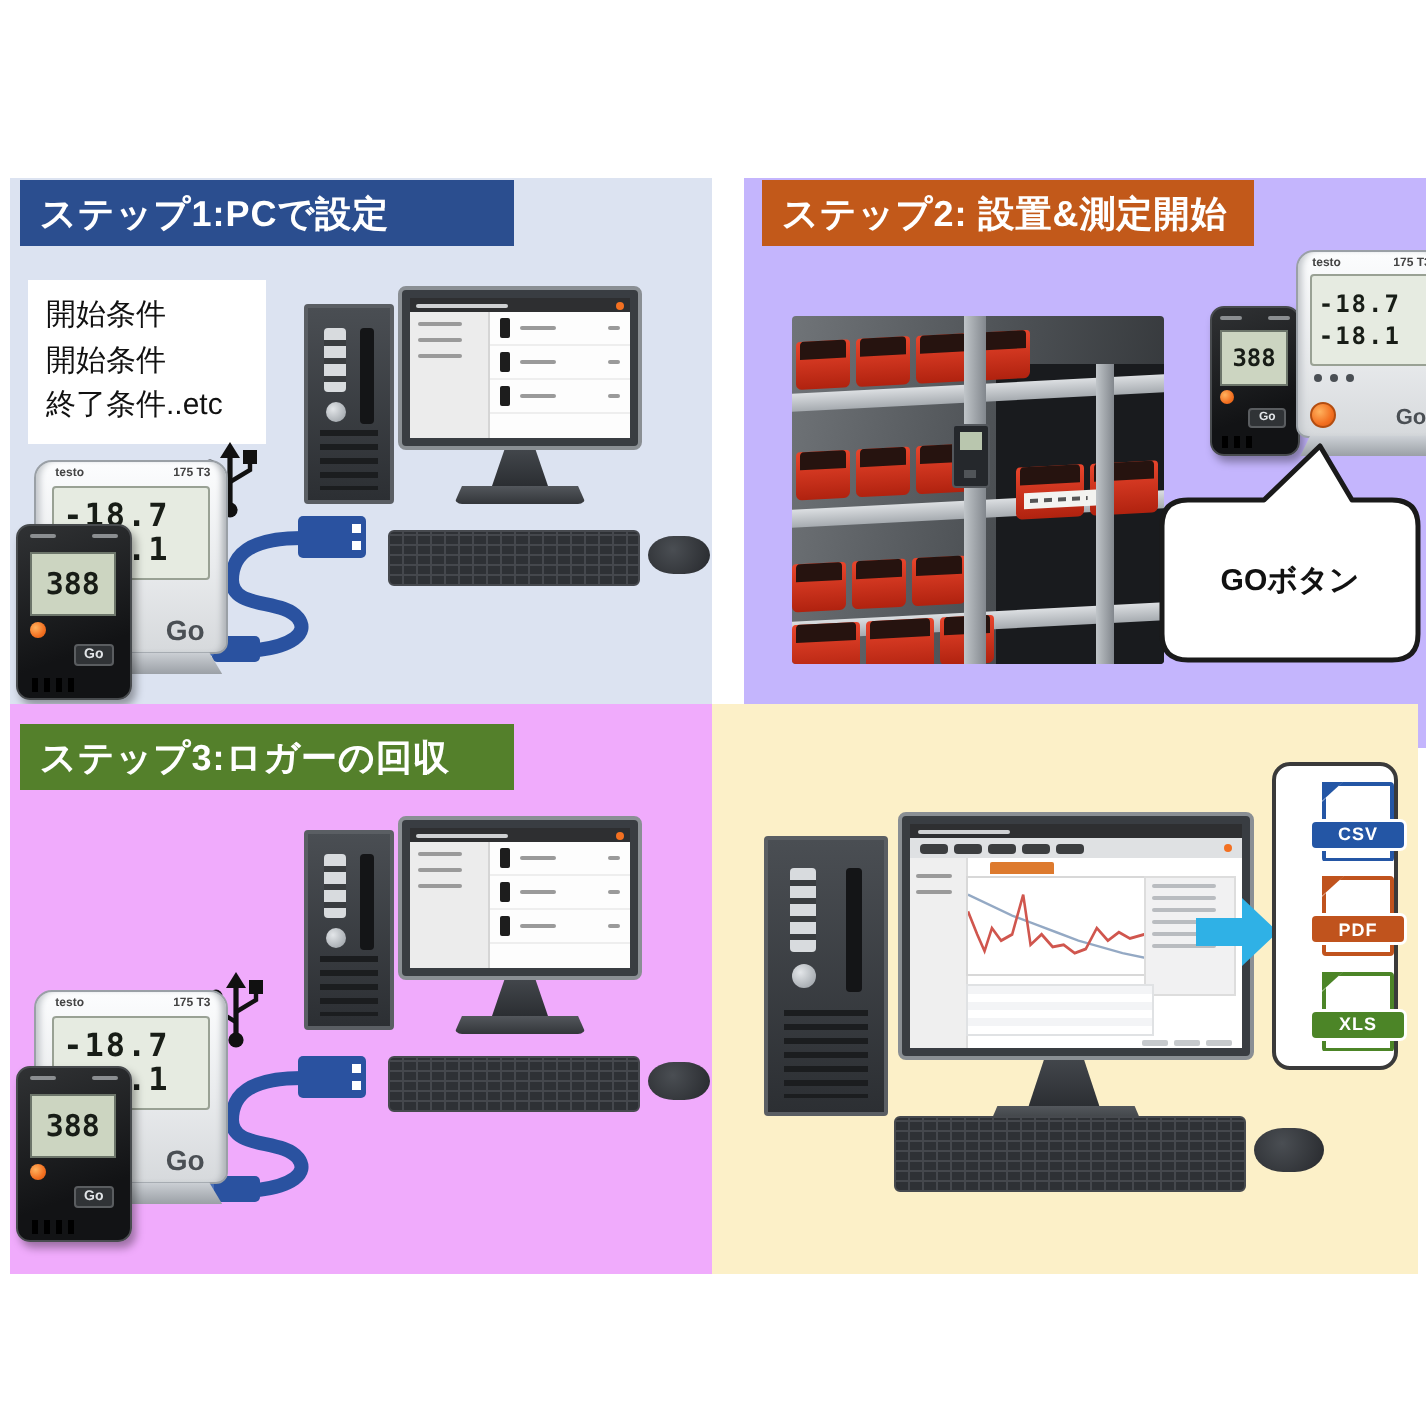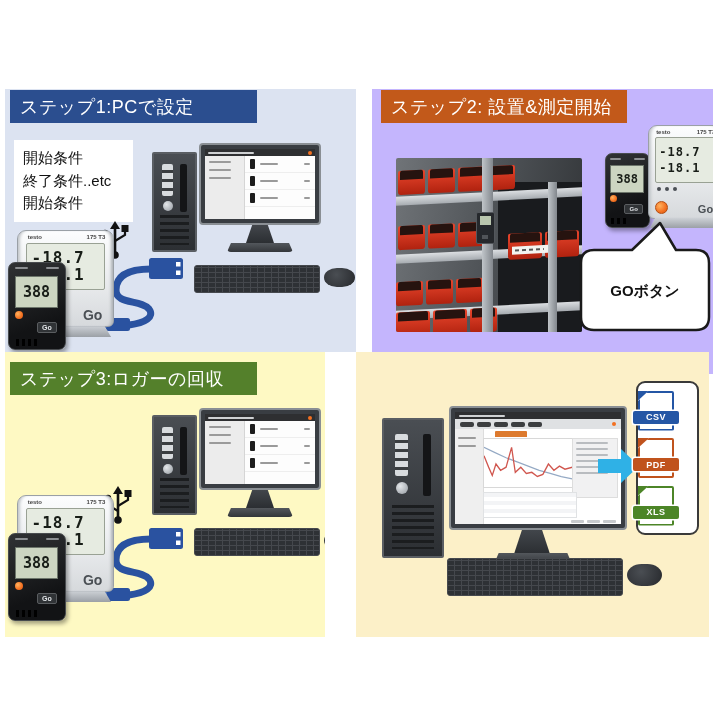--- a/index.html
+++ b/index.html
@@ -1,24 +1,24 @@
 <!DOCTYPE html>
 <html><head>
 <meta charset="utf-8">
 <style>
   html,body{margin:0;padding:0}
   body{width:713px;height:713px;background:#ffffff;position:relative;
        font-family:"Liberation Sans","DejaVu Sans",sans-serif;overflow:hidden}
   .panel{position:absolute;overflow:hidden}
   #p1{left:5px;top:89px;width:351px;height:263px;background:#dce3f1}
   #p2{left:372px;top:89px;width:353px;height:285px;background:#c4b5fd}
-  #p3{left:5px;top:352px;width:320px;height:285px;background:#fef9c3}
+  #p3{left:5px;top:352px;width:351px;height:285px;background:#f0abfc}
   #p4{left:356px;top:352px;width:353px;height:285px;background:#fcf0c8}
   .hdr{position:absolute;height:33px;display:flex;align-items:center;padding:0 10px;
-       color:#fff;font-weight:normal;font-size:18px;letter-spacing:.5px;box-sizing:border-box}
+       color:#fff;font-weight:bold;font-size:18px;letter-spacing:.5px;box-sizing:border-box}
   #p1 .hdr{left:5px;top:1px;width:247px;background:#2b4e8f}
   #p2 .hdr{left:9px;top:1px;width:246px;background:#c2591a}
   #p3 .hdr{left:5px;top:10px;width:247px;background:#54802b}
   #p4 .hdr{left:9px;top:10px;width:277px;background:#af8c0b}
 
   .abs{position:absolute}
   
   .infobox{left:9px;top:51px;width:119px;background:#fff;padding:7px 9px;box-sizing:border-box;
            font-size:15px;line-height:1.5;color:#111;font-weight:500}
 
@@ -148,43 +148,43 @@
   .mounted-logger i{position:absolute;top:3px;left:3px;right:3px;height:9px;background:#b9c6ae;display:block}
   .mounted-logger b{position:absolute;bottom:4px;left:5px;width:6px;height:4px;background:#505458;display:block}
 
   
   .bubble-wrap{left:198px;top:131px;width:150px;height:114px}
   .bubble-text{position:absolute;left:6px;right:6px;top:32px;bottom:4px;display:flex;flex-direction:column;
     align-items:center;justify-content:center;font-size:15px;font-weight:600;color:#111;line-height:1.55;text-align:right}
 
   
   .filebox{left:280px;top:29px;width:63px;height:154px;background:#fff;border:2px solid #3a3a3a;border-radius:9px;
-    display:flex;flex-direction:column;align-items:flex-start;justify-content:space-evenly;box-sizing:border-box}
+    display:flex;flex-direction:column;align-items:flex-end;justify-content:space-evenly;box-sizing:border-box}
   .ficon{width:36px;height:40px;position:relative}
   .ficon .doc{position:absolute;inset:0;border:2.5px solid var(--c);border-radius:2px;background:#fff;
     clip-path:polygon(30% 0,100% 0,100% 100%,0 100%,0 26%);box-sizing:border-box}
   .ficon .fold{position:absolute;left:0;top:0;width:11px;height:10px;background:var(--c);
     clip-path:polygon(0 0,100% 0,0 100%)}
   .ficon .banner{position:absolute;left:-5px;right:-5px;bottom:7px;height:13px;background:var(--c);
     border-radius:2px;box-shadow:0 0 0 1.5px #fff;color:#fff;font-size:9px;font-weight:bold;
     display:flex;align-items:center;justify-content:center;letter-spacing:.5px}
   .f-csv{--c:#2456a5}.f-pdf{--c:#c0531d}.f-xls{--c:#4c8527}
 </style>
 </head>
 <body>
 
 <div class="panel" id="p1">
   <div class="hdr">
     <span>ステップ1:PCで設定</span>
   </div>
 
   <div class="abs infobox">
     <div>開始条件</div>
+    <div>開始条件</div>
     <div>終了条件..etc</div>
-    <div>開始条件</div>
   </div>
 
   <div class="abs tower tw-s" style="left:147px;top:63px">
     <span class="ports"></span>
     <span class="pwr"></span>
     <span class="slot"></span>
     <span class="vents"></span>
   </div>
 
   <div class="abs monitor" style="left:194px;top:54px;width:122px;height:82px">

